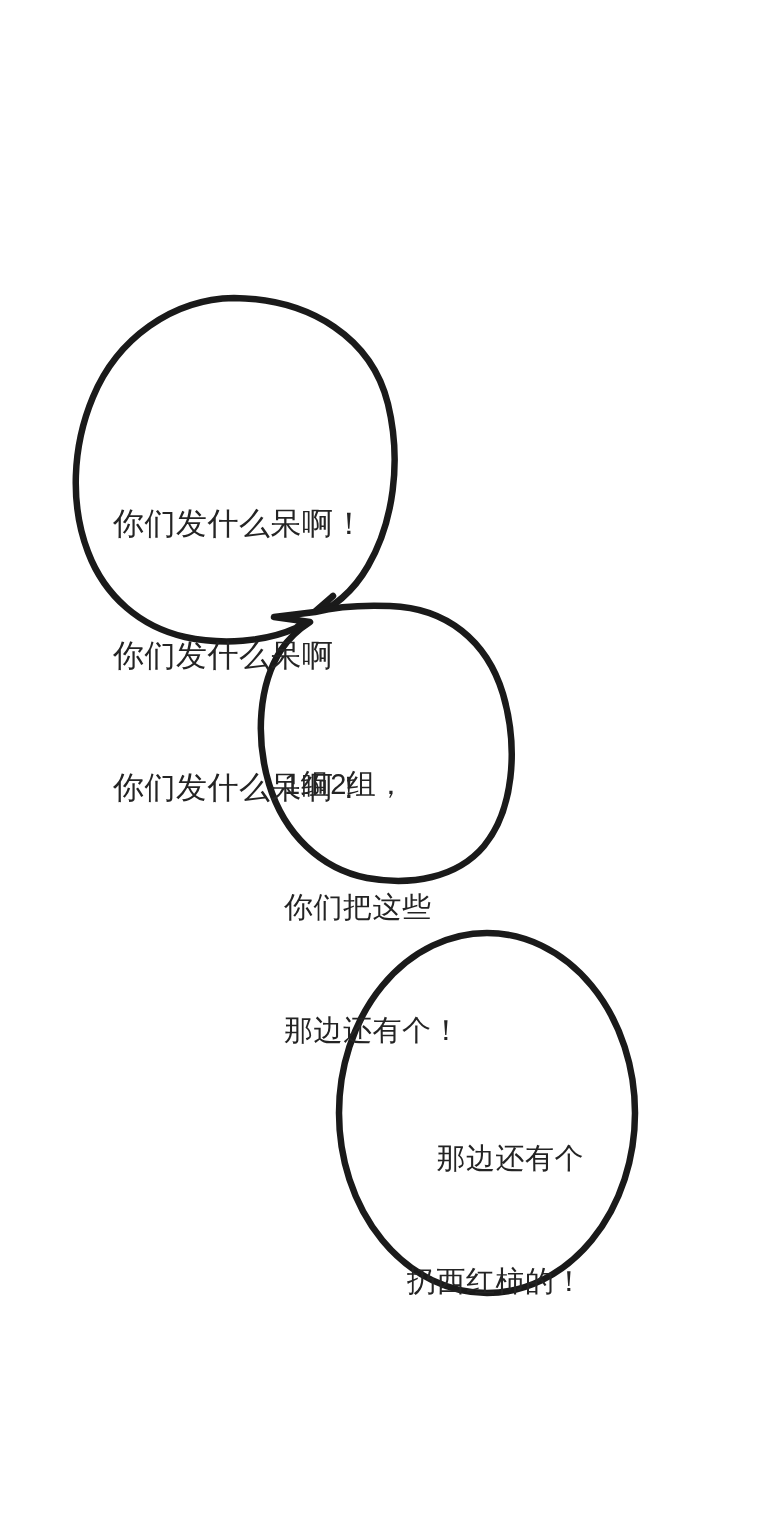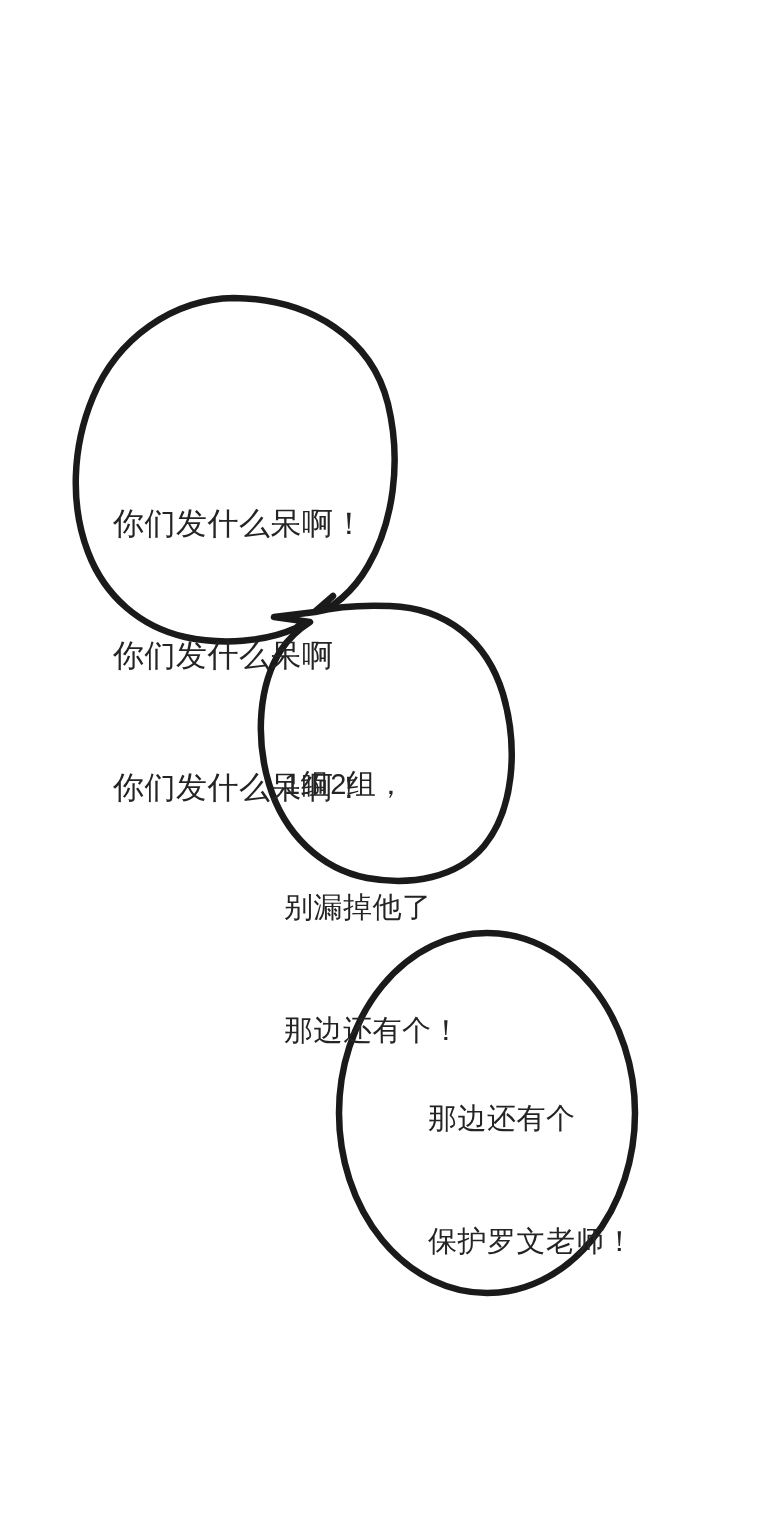--- a/index.html
+++ b/index.html
@@ -50,26 +50,25 @@
     top: 682px;
     width: 200px;
     font-size: 29px;
     line-height: 41px;
     text-align: left;
   }
 
   
   #bubble-3-text {
     left: 384px;
-    top: 1016px;
+    top: 1056px;
     width: 200px;
     font-size: 29px;
     line-height: 41px;
-    text-align: left;
-    margin-left: 44px;
+    text-align: right;
   }
 
   #watermark {
     position: absolute;
     left: 14px;
     top: 1462px;
     font-size: 38px;
     line-height: 48px;
     letter-spacing: 3px;
     color: #f3f3f3;
@@ -111,24 +110,24 @@
   </svg>
 
   <div class="bubble-text" id="bubble-1-text">
     <span class="line">你们发什么呆啊！</span>
     <span class="line">你们发什么呆啊</span>
     <span class="line">你们发什么呆啊！</span>
   </div>
 
   <div class="bubble-text" id="bubble-2-text">
     <span class="line">1组2组，</span>
-    <span class="line">别漏掉他了</span>
+    <span class="line">你们把这些</span>
     <span class="line">那边还有个！</span>
   </div>
 
   <div class="bubble-text" id="bubble-3-text">
     <span class="line">那边还有个</span>
-    <span class="line">保护罗文老师！</span>
+    <span class="line">扔西红柿的！</span>
   </div>
 
   <div id="watermark">看漫画</div>
 
 </div>
 
 </body></html>

